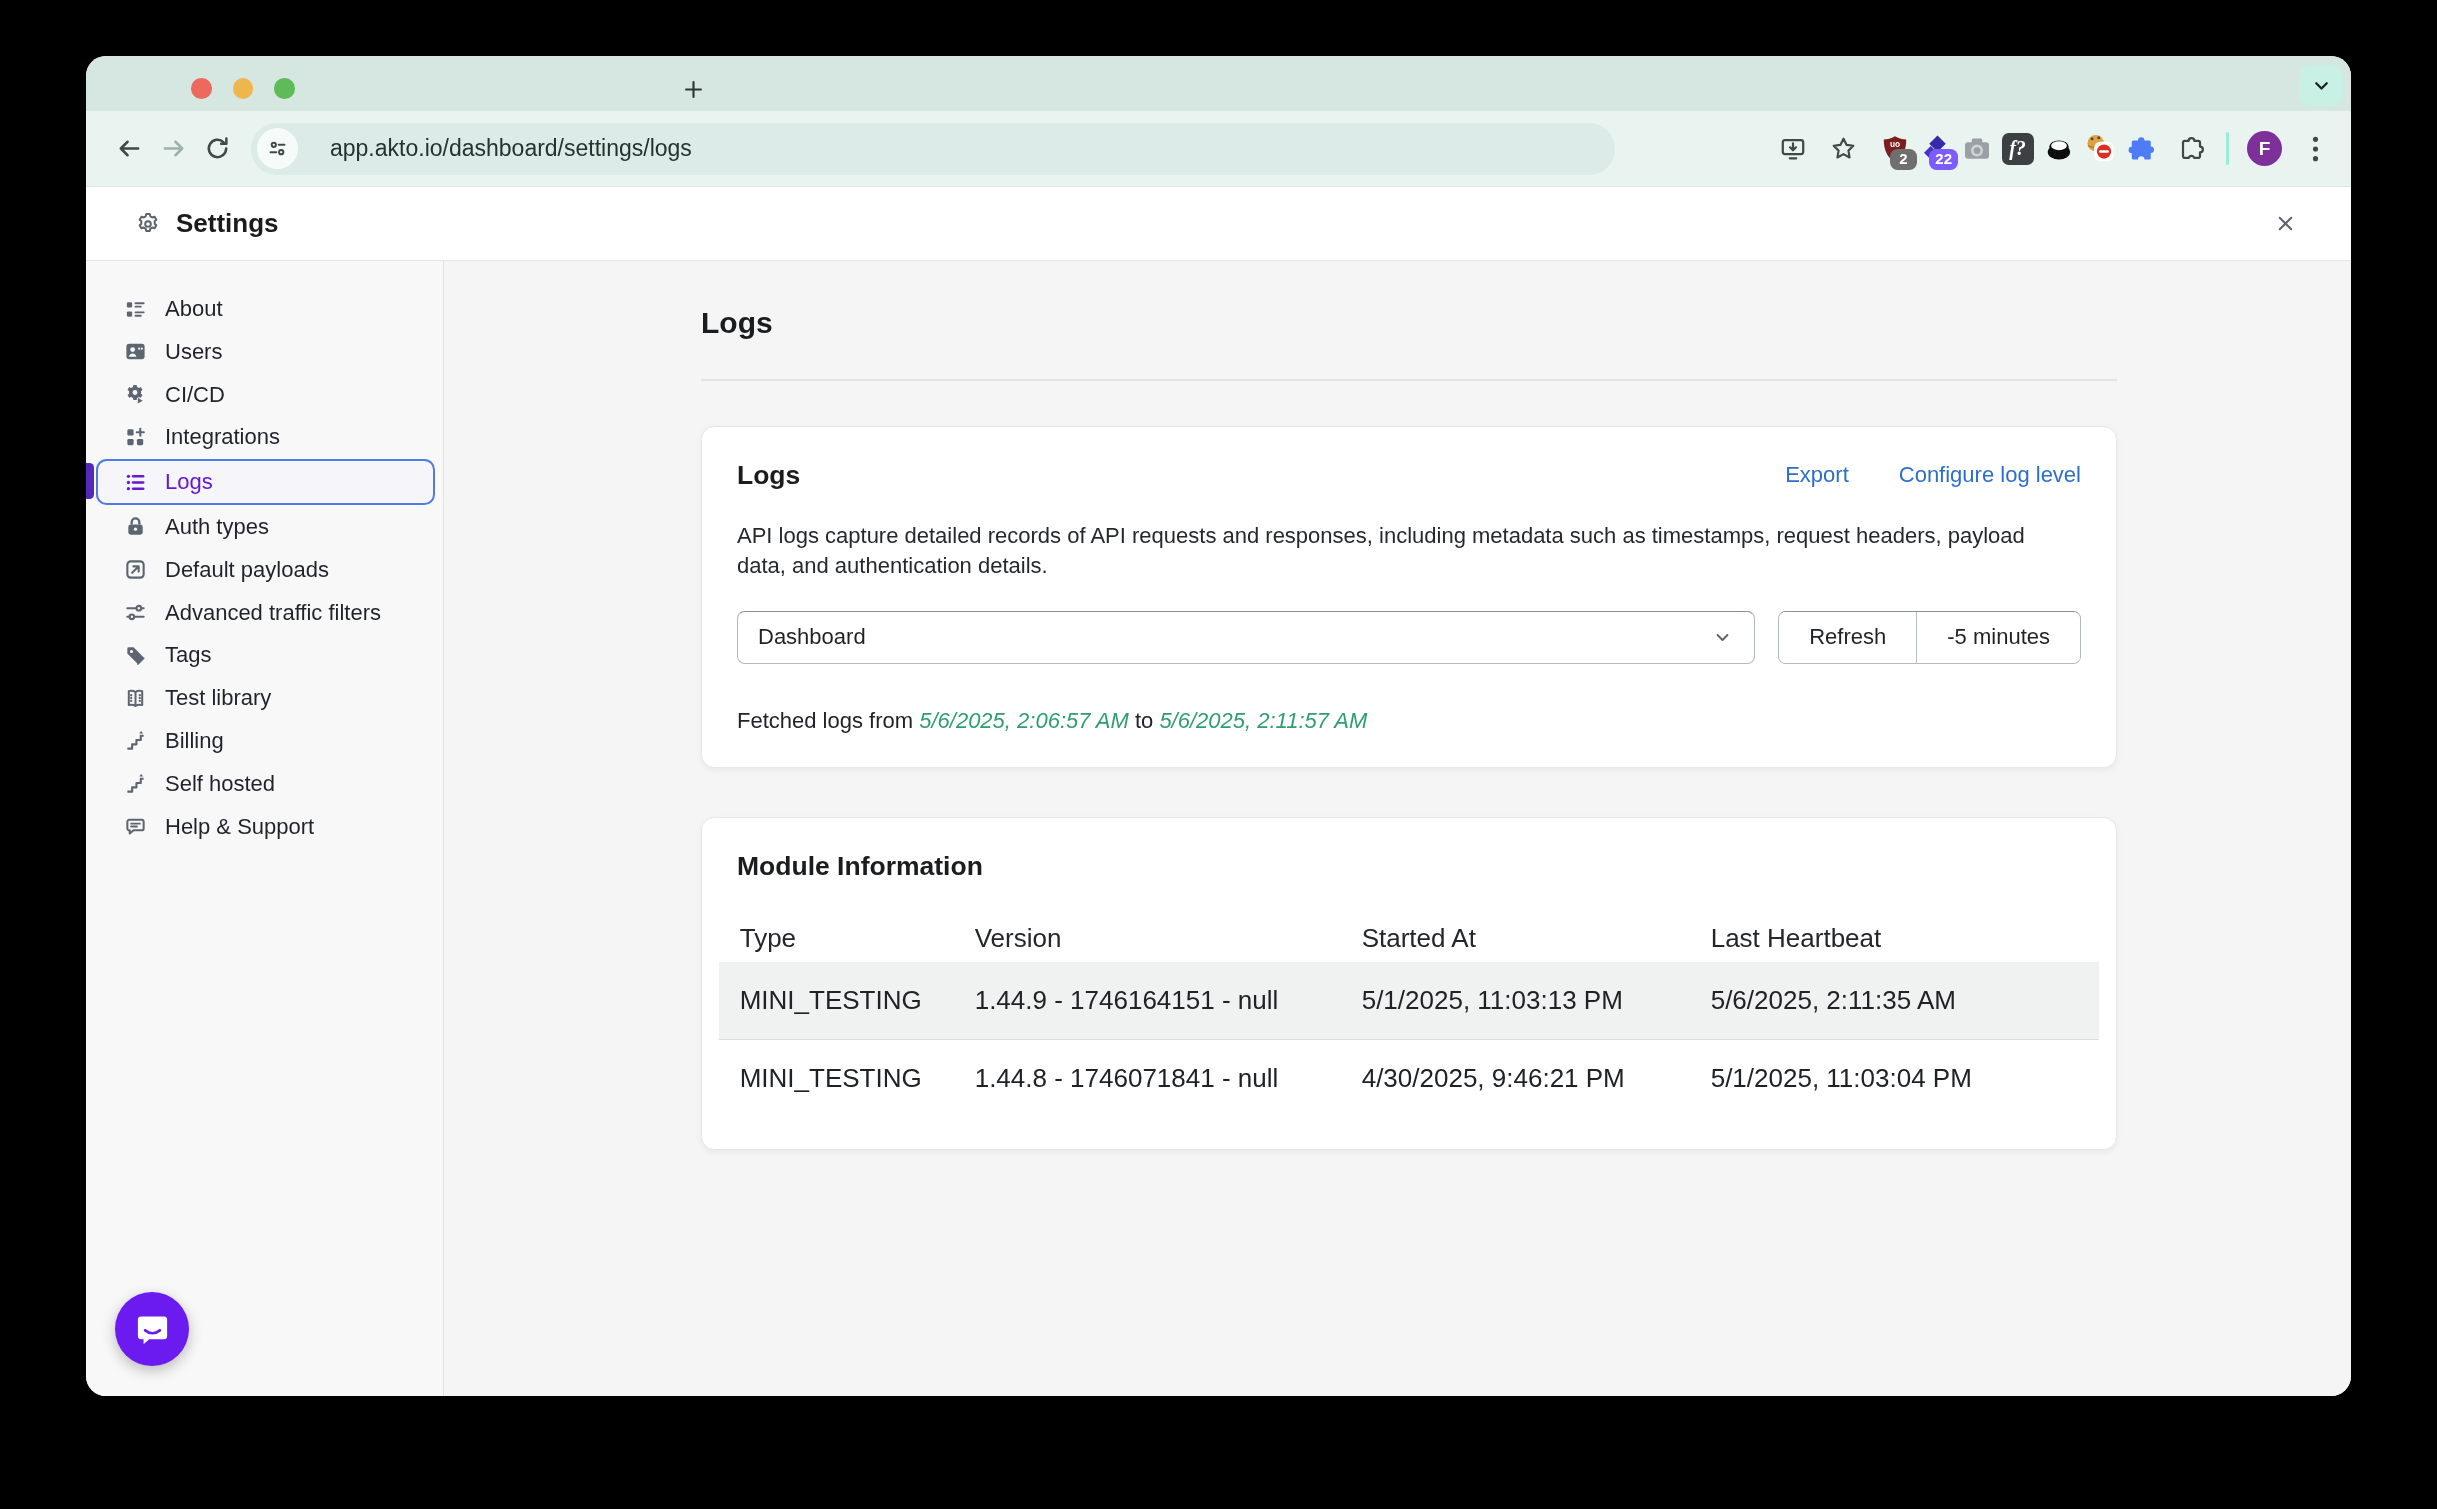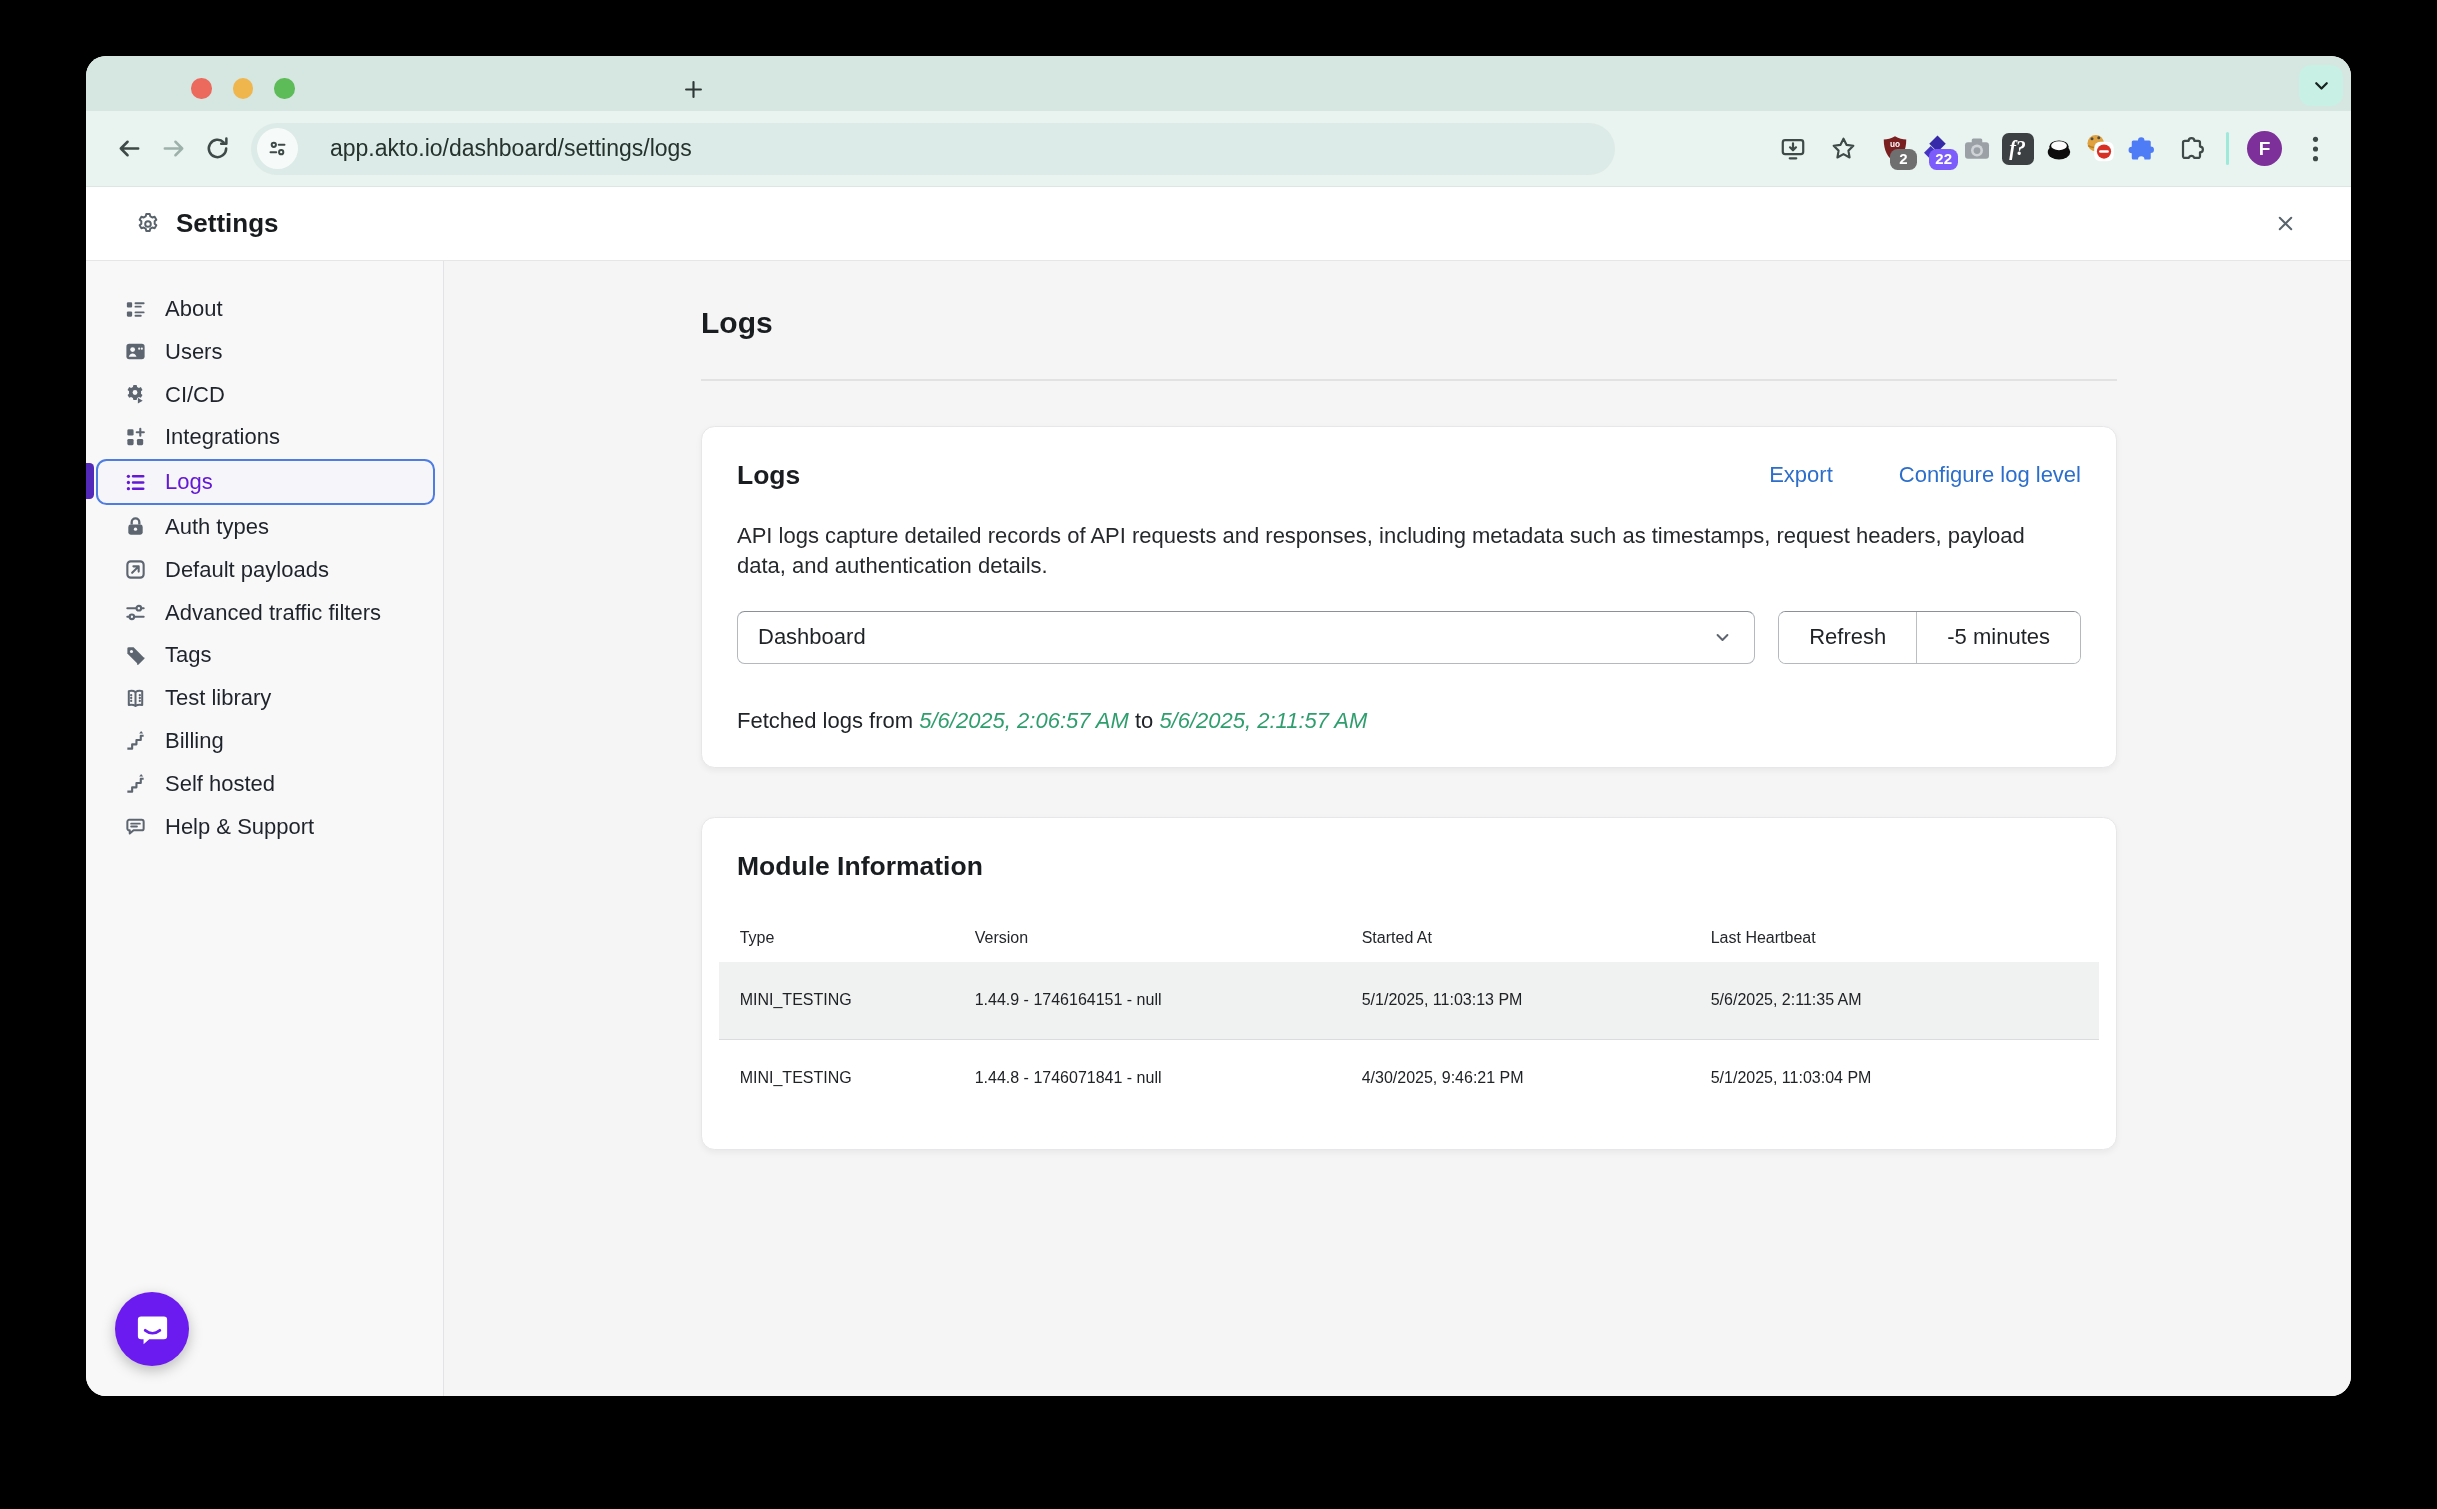--- a/index.html
+++ b/index.html
@@ -49,36 +49,36 @@
   .active-bar{position:absolute;left:-12px;top:1.5px;width:7.6px;height:36px;border-radius:0 4.5px 4.5px 0;background:#5229b8;}
 
   .main{flex:1;background:#f5f5f6;box-sizing:border-box;padding:44px 0 0 257px;position:relative;}
   .container{width:1416px;}
   .page-title{font-size:30px;line-height:36px;font-weight:700;color:#1a1d1f;}
   .title-divider{height:1.5px;background:#e2e2e3;margin:38px 0 45px;}
   .card{background:#fff;border:1.5px solid #e7e7e9;border-radius:13.6px;box-shadow:0 2.3px 6px rgba(0,0,0,.05);box-sizing:border-box;}
   .card1{padding:33px 35px;}
   .card-head{display:flex;align-items:center;}
   .card-title{font-size:26.5px;font-weight:700;color:#1a1d1f;}
-  .head-links{margin-left:auto;display:flex;gap:66px;}
+  .head-links{margin-left:auto;display:flex;gap:50px;}
   .link{font-size:22px;color:#2c6ecb;cursor:pointer;}
   .desc{margin-top:30px;font-size:22px;line-height:30px;color:#26292c;max-width:1334px;}
   .controls{margin-top:30px;display:flex;align-items:center;}
   .select{flex:1;height:53px;border:1.5px solid #b3b9bd;border-top-color:#8b9297;border-radius:7.6px;background:#fff;display:flex;align-items:center;padding:0 20px;box-sizing:border-box;font-size:22px;color:#1f2326;cursor:pointer;}
   .select .chev{margin-left:auto;color:#5c6570;display:flex;}
   .btn-group{margin-left:23px;display:flex;height:53px;border:1.5px solid #b3b9bd;border-top-color:#8b9297;border-radius:7.6px;background:#fff;overflow:hidden;box-sizing:border-box;}
   .btn{border:none;background:#fff;padding:0 30px;font-size:22px;color:#1f2326;font-family:inherit;cursor:pointer;display:flex;align-items:center;}
   .btn + .btn{border-left:1.5px solid #b9bfc3;}
   .fetched{margin-top:44px;font-size:22px;color:#202428;}
   .green{color:#2f9e6e;font-style:italic;}
 
   .card2{margin-top:49px;padding:33px 0 32px;}
   .card2 .card-title{padding:0 35px;}
   .table{margin:33px 16.7px 0;}
-  .t-head,.t-row{display:grid;grid-template-columns:235px 387px 349px 1fr;padding:0 21px;align-items:center;font-size:16px;}
+  .t-head,.t-row{display:grid;grid-template-columns:235px 387px 349px 1fr;padding:0 21px;align-items:center;font-size:26px;}
   .t-head{height:47px;color:#23262a;}
   .t-row{height:77px;color:#202326;}
   .t-row.alt{background:#f0f1f1;border-bottom:1.5px solid #dadcdd;}
 
   .intercom{position:absolute;left:29px;top:1236px;width:74px;height:74px;border-radius:50%;background:#6b1af0;display:flex;align-items:center;justify-content:center;box-shadow:0 4.5px 13.6px rgba(0,0,0,.25);cursor:pointer;}
   svg{display:block;}
 </style>
 </head>
 <body>
 

